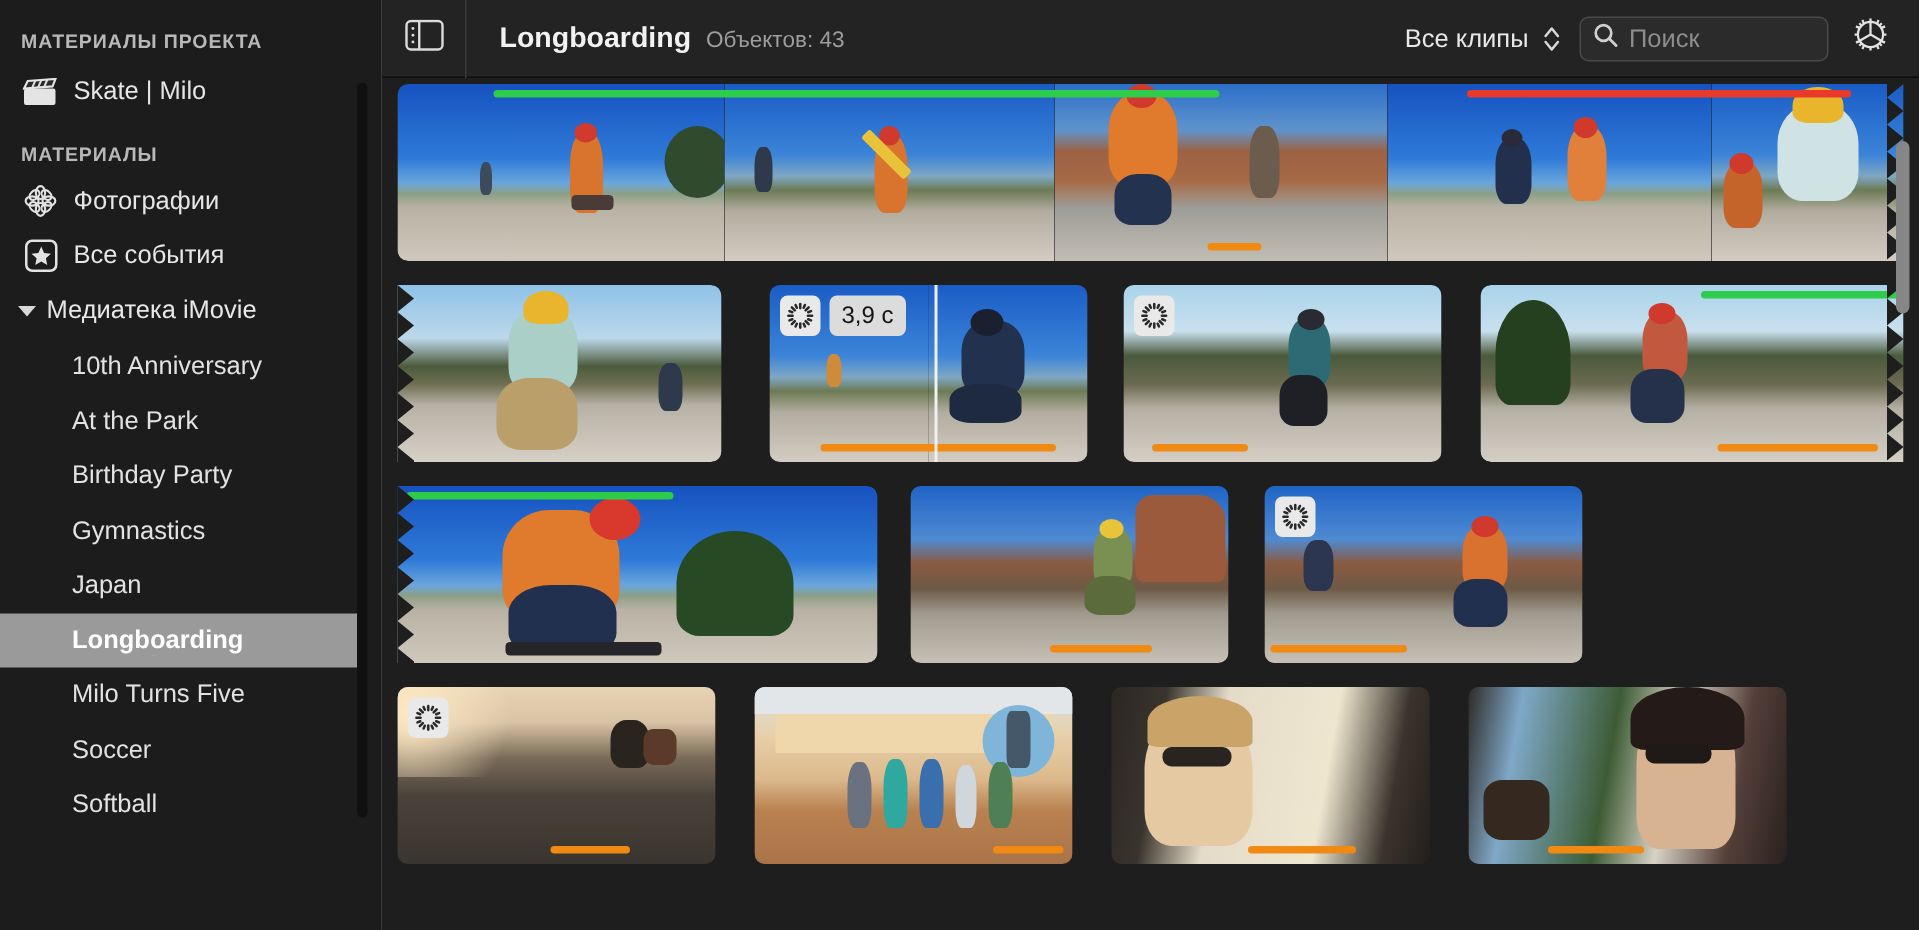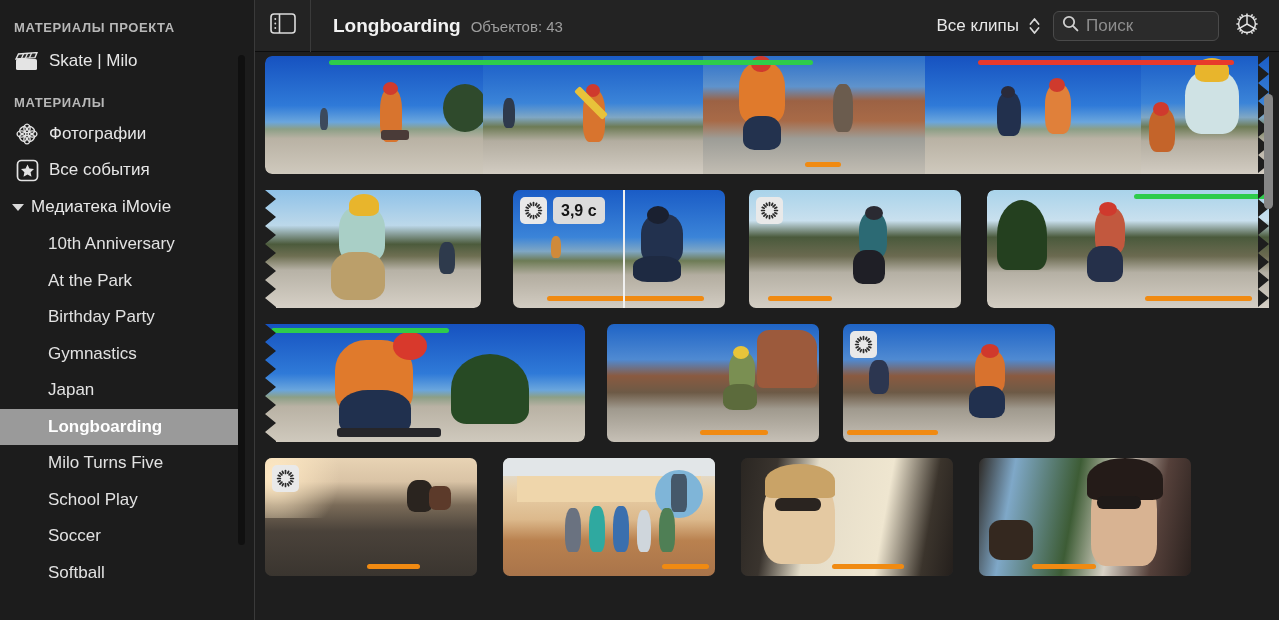--- a/index.html
+++ b/index.html
@@ -134,21 +134,21 @@
   .badge-row {
     position: absolute; top: 7px; left: 7px; display: flex;
     align-items: center; gap: 6px; z-index: 7;
   }
   .spinner-badge {
     width: 27px; height: 27px; border-radius: 5px;
     background: #e9e9e9; display: flex; align-items: center; justify-content: center;
   }
   .dur-badge {
     height: 27px; border-radius: 5px; background: #dcdcdc;
-    color: #141414; font-size: 16px; font-weight: bold;
+    color: #141414; font-size: 16px; font-weight: normal;
     display: flex; align-items: center; padding: 0 8px;
   }
   .zig { position: absolute; top: 0; bottom: 0; width: 11px; z-index: 8; }
 
   .main-scroll {
     position: absolute; right: 6px; top: 42px;
     width: 9px; height: 115px; border-radius: 5px; background: #868686;
     z-index: 20;
   }
 
@@ -237,23 +237,20 @@
       <span>Gymnastics</span>
       </div>
     <div class="sb-event">
       <span>Japan</span>
       </div>
     <div class="sb-event selected">
       <span>Longboarding</span>
       </div>
     <div class="sb-event">
       <span>Milo Turns Five</span>
-      </div>
-    <div class="sb-event">
-      <span>School Play</span>
       </div>
     <div class="sb-event">
       <span>Soccer</span>
       </div>
     <div class="sb-event">
       <span>Softball</span>
       </div>
 
     <div class="sidebar-scroll"></div>
     <div class="sidebar-divider"></div>

